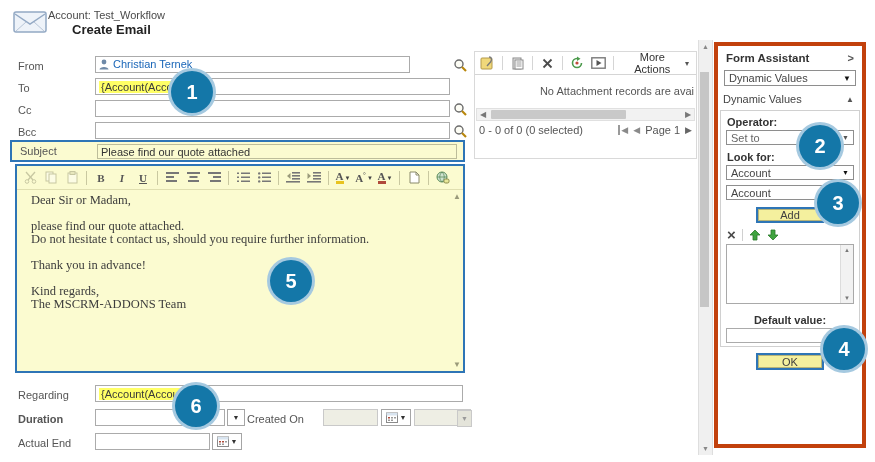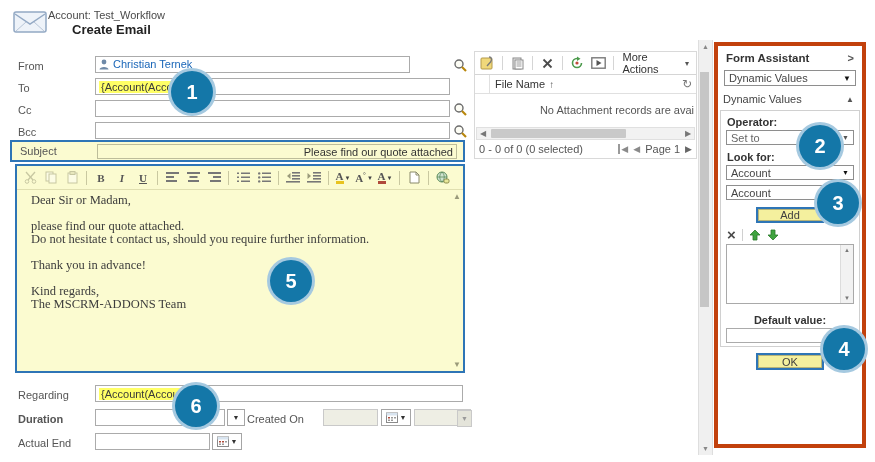--- a/index.html
+++ b/index.html
@@ -115,21 +115,21 @@
   <div class="abs field" style="left:95px;top:122px;width:355px;"></div>
   <div class="abs lookup-btn" style="left:452px;top:122px;">
     <svg width="14" height="14" viewBox="0 0 14 14">
         <circle cx="6" cy="6" r="4" fill="#fdfdf5" stroke="#6b6b6b" stroke-width="1.4"></circle>
         <line x1="9" y1="9" x2="13" y2="13" stroke="#b8860b" stroke-width="2.2"></line>
       </svg>
   </div>
 
   <div class="abs subj-band" style="left:10px;top:140px;width:455px;height:22px;">
     <span class="lbl" style="margin-left:8px;width:77px;">Subject</span>
-    <span class="subj-input" style="width:360px;color:#333;text-align:right;">Please find our quote attached</span>
+    <span class="subj-input" style="width:360px;color:#333;">Please find our quote attached</span>
   </div>
 
   <div class="abs editor" style="left:15px;top:164px;width:450px;height:209px;">
     <div class="etb">
       <span class="tb dis">
         <svg width="13" height="13" viewBox="0 0 13 13">
             <line x1="2" y1="1" x2="9" y2="9" stroke="#8a8a6a" stroke-width="1.3"></line>
             <line x1="11" y1="1" x2="4" y2="9" stroke="#8a8a6a" stroke-width="1.3"></line>
             <circle cx="3" cy="10.5" r="1.8" fill="none" stroke="#8a8a6a"></circle>
             <circle cx="10" cy="10.5" r="1.8" fill="none" stroke="#8a8a6a"></circle>
@@ -336,30 +336,24 @@
             <circle cx="7" cy="7" r="1.6" fill="#c04a3a"></circle>
           </svg>
       </span>
       <span class="gicon">
         <svg width="15" height="12" viewBox="0 0 15 12">
             <rect x="0.8" y="0.8" width="13.4" height="10.4" fill="#fff" stroke="#7a7a7a" stroke-width="1.4"></rect>
             <path d="M5.5 3 L10.5 6 L5.5 9 Z" fill="#555"></path>
           </svg>
       </span>
       <span class="gsep"></span>
-      <span style="display:flex;align-items:center;gap:3px;color:#333;cursor:pointer;padding:0 3px;">
+      <span style="display:flex;align-items:center;gap:3px;color:#333;cursor:pointer;padding:0 3px;text-align:center;">
         <span>More Actions</span>
           <span style="font-size:8px;color:#555;">▾</span>
       </span>
-    </div>
-    <div class="ghead">
-      <span style="width:14px;border-right:1px solid #e0e0e0;height:100%;"></span>
-      <span style="padding-left:5px;cursor:pointer;">File Name</span>
-      <span style="margin-left:4px;color:#555;font-size:10px;cursor:pointer;">↑</span>
-      <span style="margin-left:auto;margin-right:4px;color:#777;font-size:12px;cursor:pointer;">↻</span>
     </div>
     <div style="height:33px;position:relative;">
       <div class="gempty" style="position:absolute;right:2px;top:10px;">No Attachment records are avai</div>
     </div>
     <div class="hscroll" style="height:13px;margin:0 1px;">
       <span class="sarrow">◀</span>
       <span class="thumb" style="width:135px;margin-left:2px;"></span>
       <span class="sarrow" style="margin-left:auto;">▶</span>
     </div>
     <div class="gfoot">

